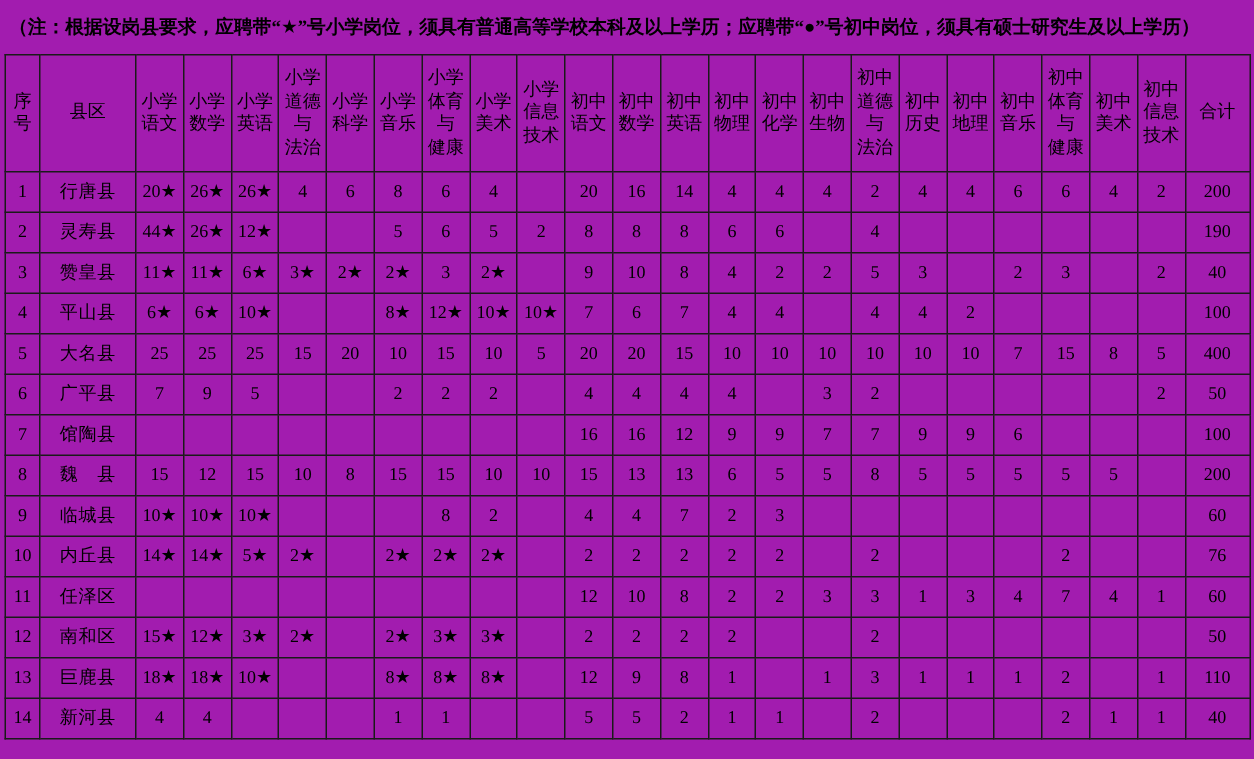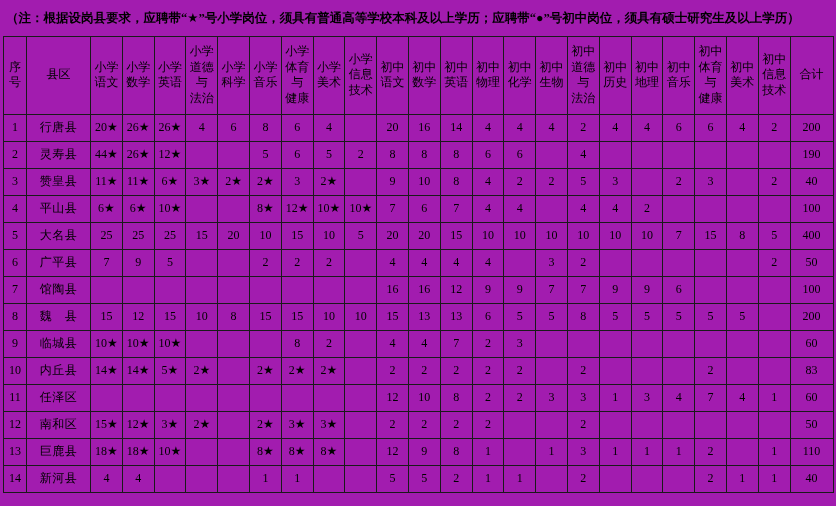--- a/index.html
+++ b/index.html
@@ -386,21 +386,21 @@
           <td>2</td>
           <td>2</td>
           <td></td>
           <td>2</td>
           <td></td>
           <td></td>
           <td></td>
           <td>2</td>
           <td></td>
           <td></td>
-          <td>83</td>
+          <td>76</td>
         </tr>
         <tr>
           <td>11</td>
           <td class="county">任泽区</td>
           <td></td>
           <td></td>
           <td></td>
           <td></td>
           <td></td>
           <td></td>

